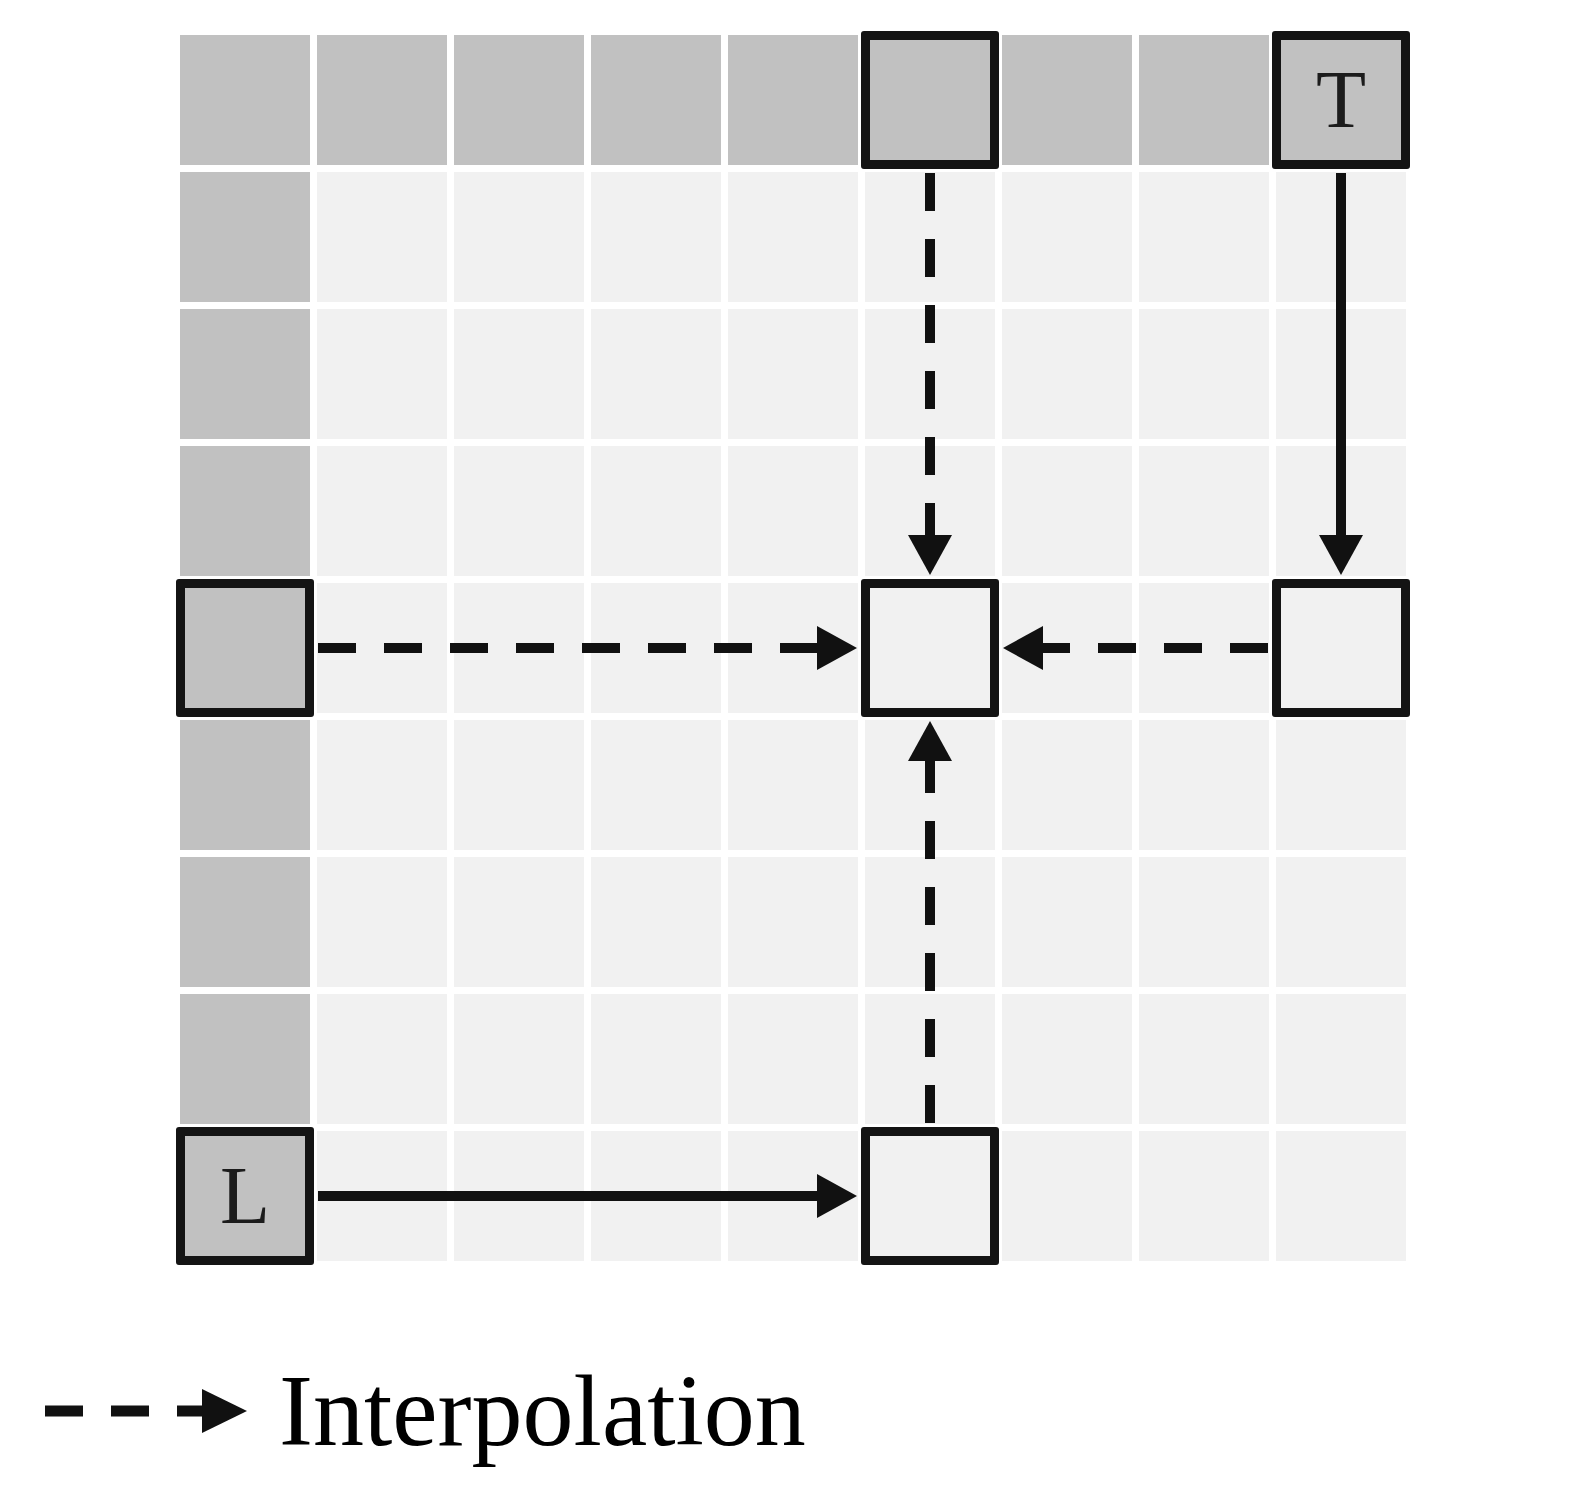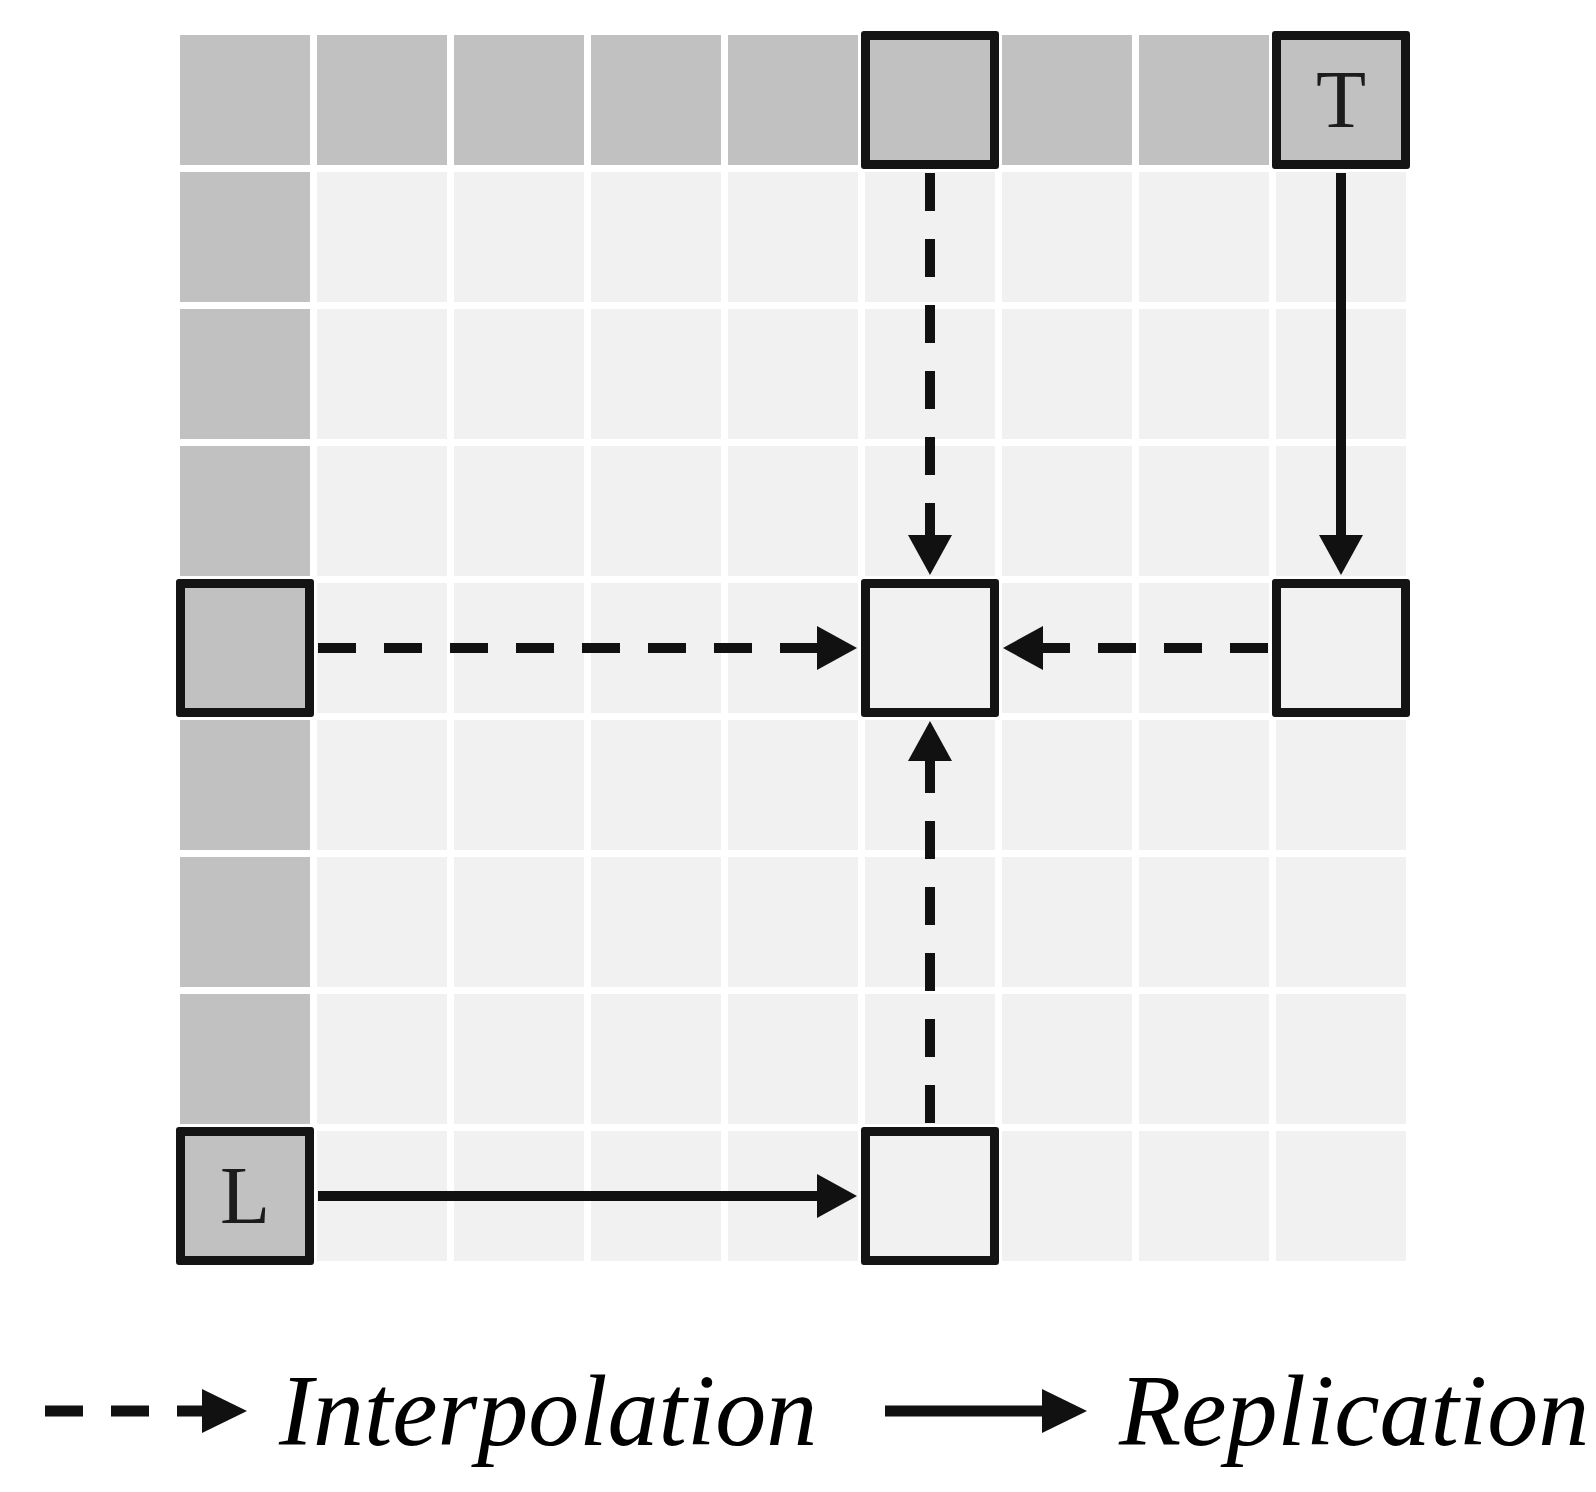--- a/index.html
+++ b/index.html
@@ -34,21 +34,20 @@
   #arrow-layer {
     position: absolute;
     left: 0; top: 0;
     pointer-events: none;
   }
   #legend {
     position: absolute;
     left: 0; top: 1336px;
     width: 1321px;
     height: 150px;
-    font-style: italic;
   }
   .legend-item {
     position: absolute;
     top: 0;
     height: 150px;
     display: flex;
     align-items: center;
   }
   #legend-item-interpolation { left: 42px; }
   #legend-item-replication  { left: 882px; }
@@ -180,22 +179,15 @@
     </svg>
 
   <div id="legend">
     <div class="legend-item" id="legend-item-interpolation">
       <svg class="legend-arrow-icon" width="207" height="60" viewBox="0 0 207 60">
         <line x1="3" y1="30" x2="160" y2="30" stroke="#111111" stroke-width="11" stroke-dasharray="38 28"></line>
         <polygon points="160,8 160,52 205,30" fill="#111111"></polygon>
       </svg>
       <span class="legend-label">Interpolation</span>
     </div>
-    <div class="legend-item" id="legend-item-replication">
-      <svg class="legend-arrow-icon" width="207" height="60" viewBox="0 0 207 60">
-        <line x1="3" y1="30" x2="163" y2="30" stroke="#111111" stroke-width="11"></line>
-        <polygon points="160,8 160,52 205,30" fill="#111111"></polygon>
-      </svg>
-      <span class="legend-label">Replication</span>
-    </div>
   </div>
 
 </div>
 
 </body></html>

